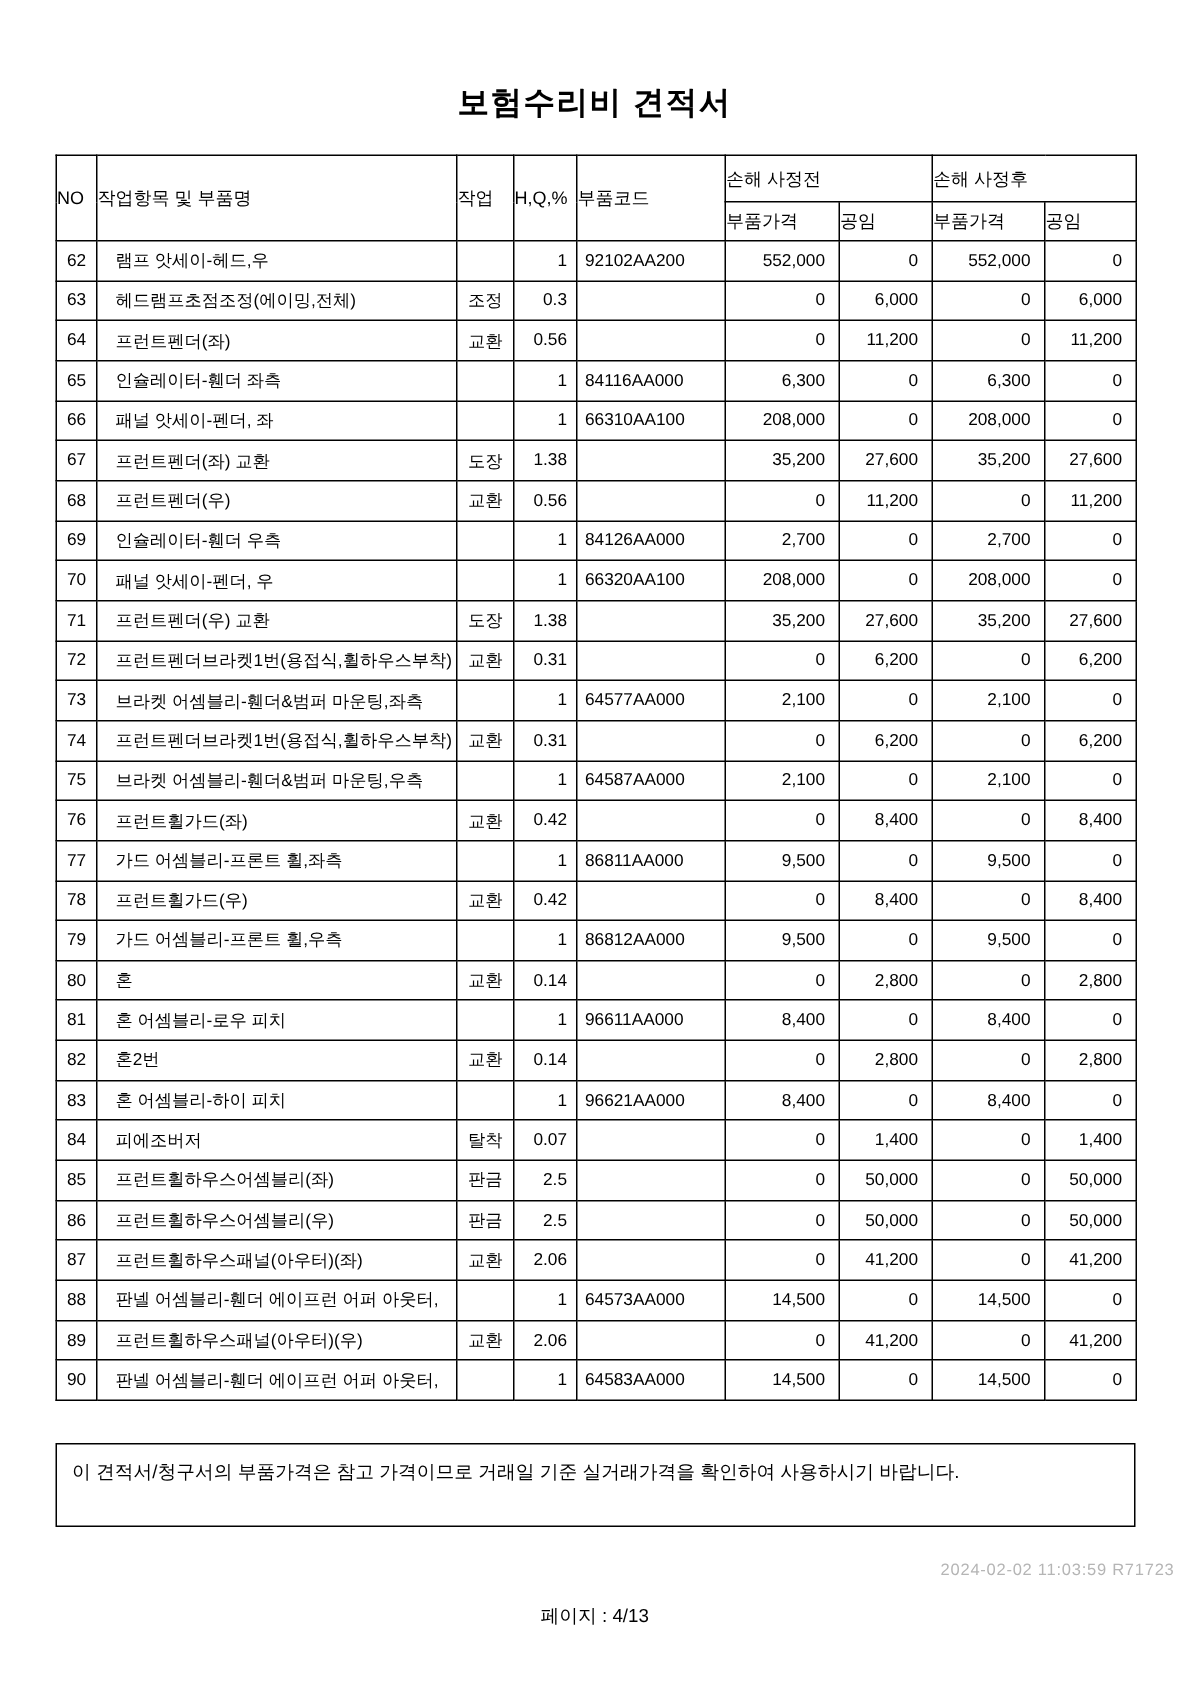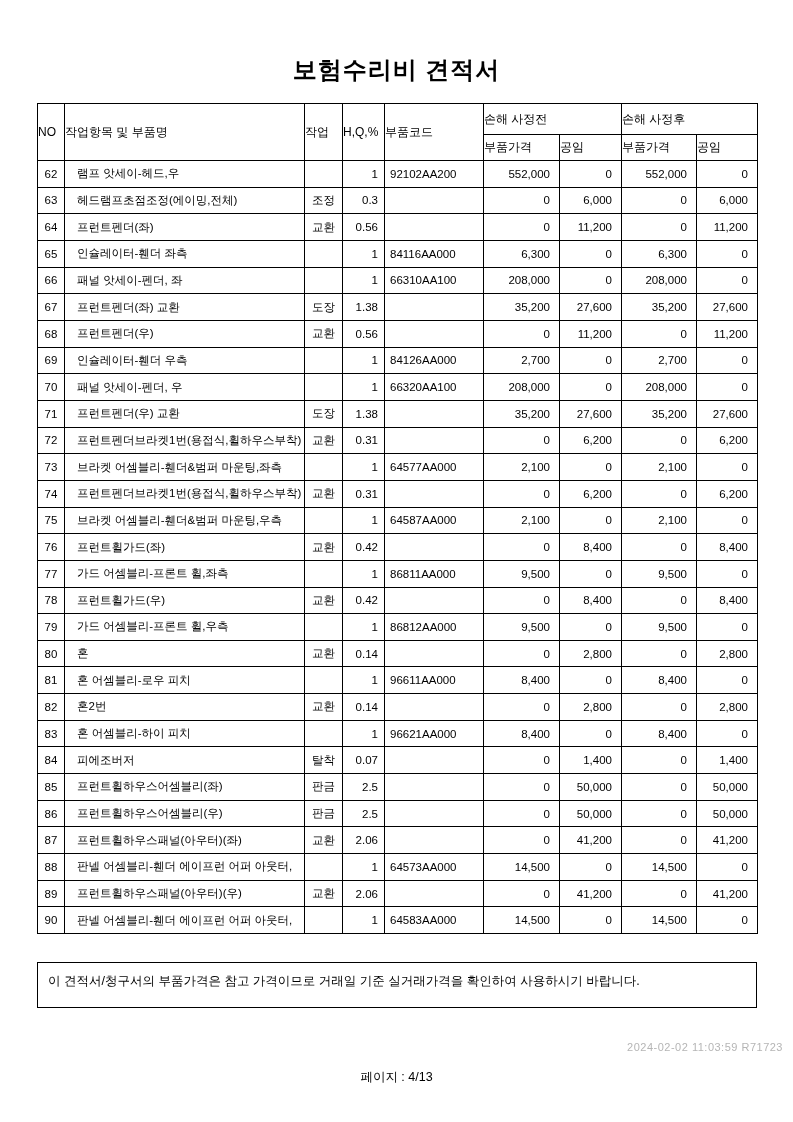--- a/index.html
+++ b/index.html
@@ -14,21 +14,21 @@
     height: 1122px;
     background: #fff;
     overflow: hidden;
   }
   .doc-title {
     position: absolute;
     top: 54px;
     left: 0;
     width: 100%;
     text-align: center;
-    font-size: 24px;
+    font-size: 21px;
     font-weight: bold;
     letter-spacing: 1px;
   }
   table.estimate {
     position: absolute;
     left: 37px;
     top: 103px;
     width: 720px;
     border-collapse: collapse;
     table-layout: fixed;
@@ -51,21 +51,21 @@
   td.c { text-align: center; }
   td.l { text-align: left; padding-left: 12px; margin-left: 19px; }
   td.code { text-align: left; padding-left: 5px; margin-top: 23px; }
   td.r { text-align: right; padding-right: 9px; }
   td.hq { text-align: right; padding-right: 6px; }
   .notice-box {
     position: absolute;
     left: 37px;
     top: 962px;
     width: 720px;
-    height: 46px;
+    height: 56px;
     border: 1px solid #000;
     padding: 10px 10px 0 10px;
     font-size: 12.5px;
   }
   .brand-line {
     position: absolute;
     top: 1040px;
     left: 0;
     width: 100%;
     text-align: center;

